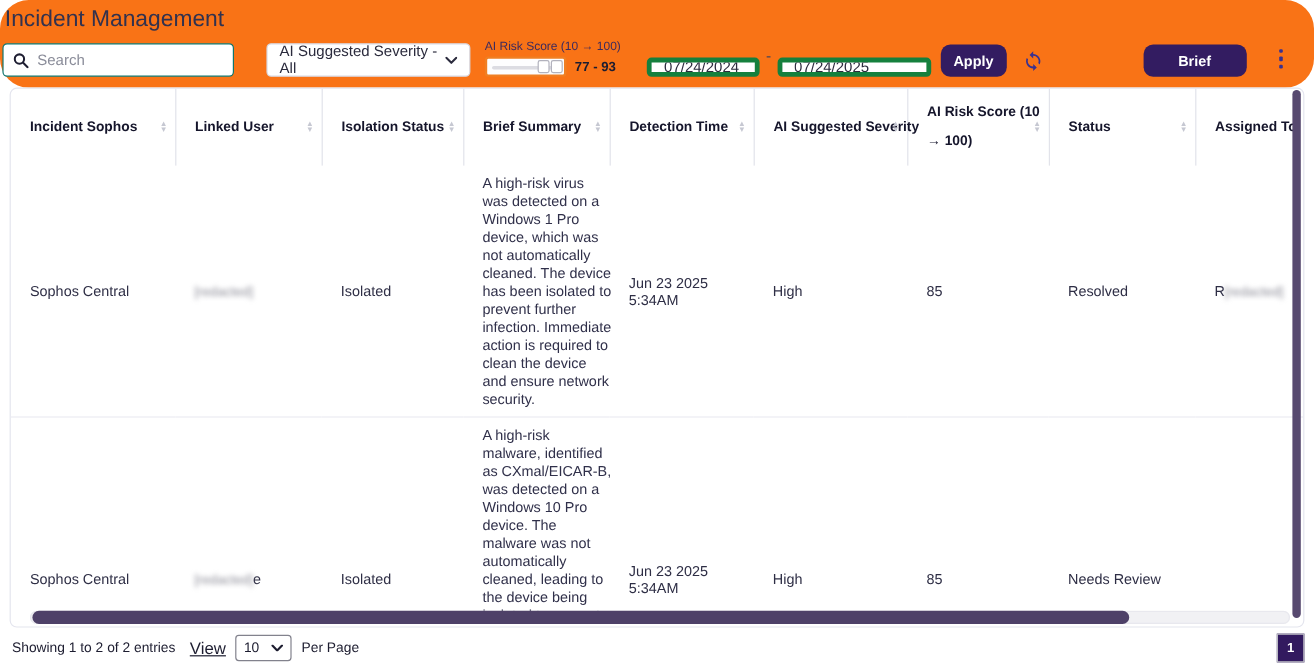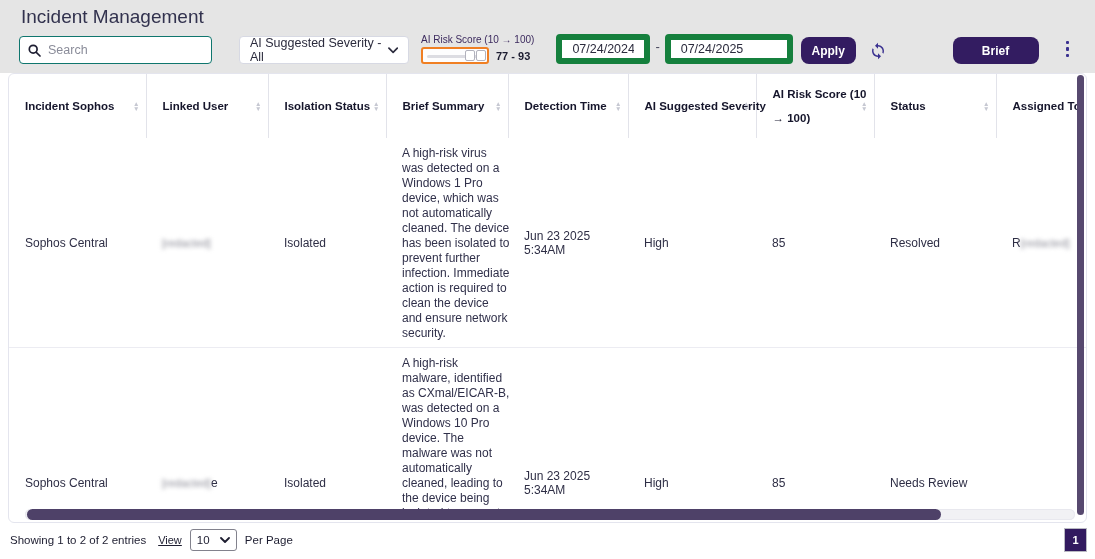--- a/index.html
+++ b/index.html
@@ -1,20 +1,20 @@
 <!DOCTYPE html>
 <html><head>
 <meta charset="utf-8">
 <style>
   * { margin:0; padding:0; box-sizing:border-box; }
   html,body { width:1095px; height:559px; background:#ffffff; overflow:hidden;
     font-family:"Liberation Sans", sans-serif; }
 
   
-  .topbar { background:#e5e5e5; padding:4px 8px 9px 19px; }
+  .topbar { background:#f97316; padding:4px 8px 9px 2px;border-radius:24px; }
   .page-title { font-size:19px; font-weight:500; color:#32324e; padding:2px 0 6px 2px; }
   .toolbar { display:flex; align-items:flex-end; }
 
   .search-box { width:193px; height:28px; background:#fff; border:1px solid #0f766e;
     border-radius:4px; display:flex; align-items:center; padding:0 8px; margin-right:27px; }
   .search-box svg { flex:0 0 auto; margin-right:7px; }
   .search-box input { border:0; outline:none; width:100%; font-size:12.5px; color:#2b2b3d;
     font-family:"Liberation Sans", sans-serif; background:transparent; }
   .search-box input::placeholder { color:#8a8c99; }
 
@@ -26,21 +26,21 @@
   .slider-label { font-size:10px; color:#3c2a5e; margin-bottom:2px; white-space:nowrap; }
   .slider-row { display:flex; align-items:center; }
   .slider-frame { width:68px; height:17px; border:2px solid #f07f23; border-radius:3px;
     background:#fdfdfe; position:relative; margin-right:7px; }
   .slider-track { position:absolute; left:4px; right:4px; top:6px; height:3px;
     background:#dcdce2; border-radius:2px; }
   .slider-handle { position:absolute; top:1px; width:10px; height:11px; background:#fff;
     border:1px solid #b2b2bd; border-radius:2px; cursor:pointer; }
   .slider-values { font-size:11px; font-weight:bold; color:#1c1c30; white-space:nowrap; }
 
-  .date-input { height:30px; background:#fff; border:6px solid #15803d; border-radius:4px;
+  .date-input { height:16px; background:#fff; border:4px solid #15803d; border-radius:4px;
     font-size:12.5px; color:#2b2b3d; padding:0 10px; outline:none;
     font-family:"Liberation Sans", sans-serif; }
   .date-from { width:94px; }
   .date-to { width:128px; }
   .date-dash { font-size:13px; color:#44445a; margin:0 5px; align-self:center; padding-bottom:6px; }
 
   .btn { height:27px; border:0; border-radius:8px; background:#331c61; color:#fff;
     font-size:12px; font-weight:bold; cursor:pointer; font-family:"Liberation Sans", sans-serif; }
   .apply-btn { width:55px; margin-left:8px; }
   .export-btn { width:86px; margin-left:auto; }
@@ -73,21 +73,21 @@
   .v-scrollbar { position:absolute; top:1px; right:2px; width:7px; height:440px;
     background:#57496f; border-radius:4px; cursor:pointer; }
   .h-scrollbar { position:absolute; bottom:2px; left:16px; width:1050px; height:11px;
     background:#f1f1f4; border-radius:6px; box-shadow:0 0 0 1px #e8e8ee inset; cursor:pointer; }
   .h-thumb { position:absolute; left:2px; top:0; width:87%; height:11px;
     background:#4e4168; border-radius:6px; }
 
   
   .footer { height:34px; display:flex; align-items:center; padding:0 8px 0 10px; }
   .footer-text { font-size:11.5px; color:#1d1d30; }
-  .view-label { font-size:11px; color:#1d1d30; margin:0 8px 0 12px;text-decoration:underline; }
+  .view-label { font-size:14px; color:#1d1d30; margin:0 8px 0 12px;text-decoration:underline; }
   .per-page-select { width:47px; height:22px; border:1px solid #82828d; border-radius:3px;
     background:#fff; display:flex; align-items:center; justify-content:space-between;
     padding:0 6px; font-size:11.5px; color:#1d1d30; cursor:pointer; }
   .per-page-label { font-size:11.5px; color:#1d1d30; margin-left:8px; }
   .page-btn { margin-left:auto; width:23px; height:24px; background:#321a5f; color:#fff;
     border:1px solid #b9b9c2; font-size:11px; font-weight:bold; display:flex;
     align-items:center; justify-content:center; cursor:pointer; }
 </style>
 </head>
 <body>

